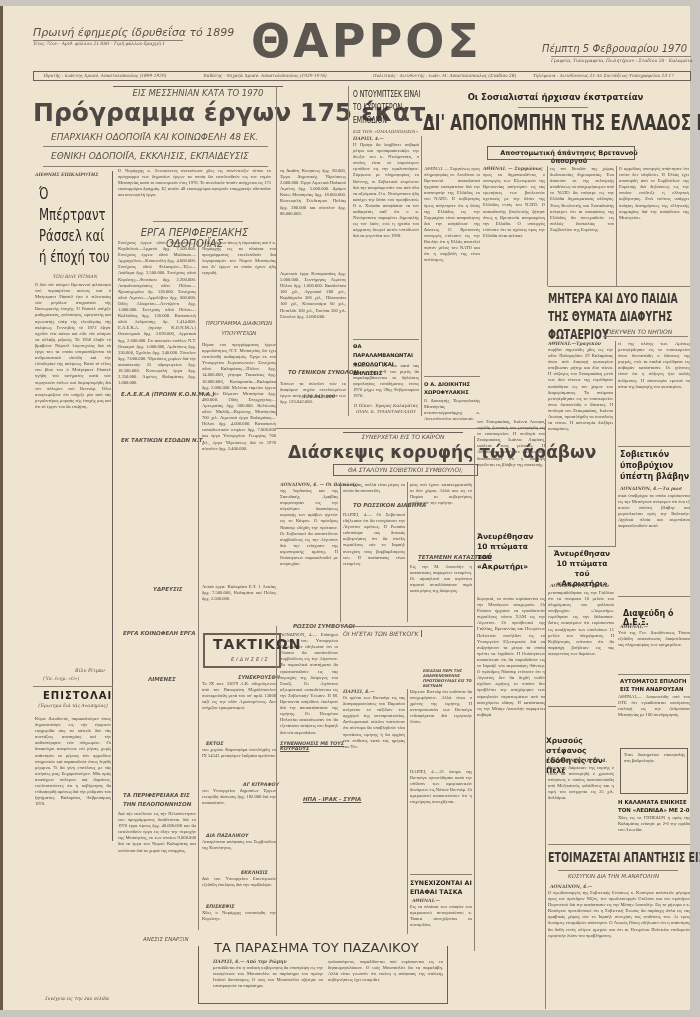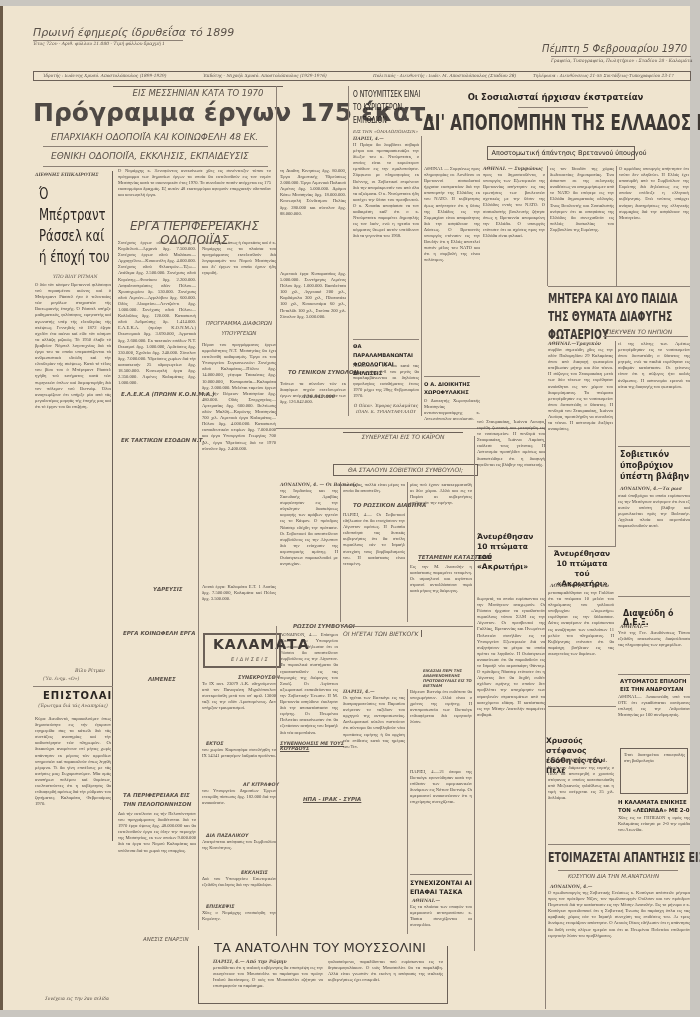--- a/index.html
+++ b/index.html
@@ -20,20 +20,21 @@
 </style>
 </head>
 <body>
 
 <div class="sheet">
 
   <div class="abs sans gray" style="left:30px;top:20px;font-size:11px;">Πρωινή έφημερίς ίδρυθεΐσα τό 1899</div>
   <div class="rule-h" style="left:30px;top:34px;width:150px;"></div>
   <div class="abs gray" style="left:30px;top:35px;font-size:4.5px;">Έτος 72ον - Αριθ. φύλλου 21.080 - Τιμή φύλλου δραχμή 1</div>
 
+  <div class="abs sans" style="left:248px;top:8px;font-size:46px;font-weight:bold;letter-spacing:3px;color:#5c5651;">ΘΑΡΡΟΣ</div>
 
   <div class="abs sans gray" style="left:524px;top:37px;font-size:10px;margin-left:15px;">Πέμπτη 5 Φεβρουαρίου 1970</div>
   <div class="rule-h" style="left:548px;top:50px;width:140px;"></div>
   <div class="abs gray" style="left:548px;top:52px;font-size:4.5px;white-space:nowrap;">Γραφεία, Τυπογραφεία, Πωλητήριον : Σταδίου 28 - Καλαμάτα</div>
 
   <div class="box" style="left:30px;top:65px;width:658px;height:10px;"></div>
   <div class="abs gray" style="left:40px;top:67px;font-size:4.3px;">Ίδρυτής : Ιωάννης Χρυσό. Αποστολόπουλος (1899-1929)</div>
   <div class="abs gray" style="left:200px;top:67px;font-size:4.3px;">Έκδότης - Μιχαήλ Χρυσό. Αποστολόπουλος (1929-1976)</div>
   <div class="abs gray" style="left:370px;top:67px;font-size:4.3px;">Πολιτικός - Διευθυντής : Ιωάν. Μ. Αποστολόπουλος (Σταδίου 28)</div>
   <div class="abs gray" style="left:530px;top:67px;font-size:4.3px;white-space:nowrap;">Τηλέφωνα : Διευθύνσεως 21-55 Συντάξεως-Τυπογραφείου 23-17</div>
@@ -53,21 +54,21 @@
   <div class="abs gray" style="left:72px;top:662px;font-size:4.8px;font-style:italic;">Βίλυ Ρίτμαν</div>
   <div class="abs gray" style="left:40px;top:670px;font-size:4.5px;">(Ύπ. ένημ. «Ο»)</div>
   <div class="rule-h" style="left:30px;top:680px;width:80px;"></div>
   <div class="abs sans dark" style="left:40px;top:684px;font-size:10px;font-weight:bold;letter-spacing:1px;">ΕΠΙΣΤΟΛΑΙ</div>
   <div class="abs gray center" style="left:32px;top:697px;width:76px;font-size:4.5px;">(Έρωτημα διά τάς Αναπηρίας)</div>
   <div class="abs body-text filler" style="left:32px;top:710px;width:76px;height:255px;" data-fill="Κύριε Διευθυντά, παρακαλούμεν όπως δημοσιεύσητε εις τήν έγκριτον εφημερίδα σας τα κάτωθι διά τάς συντάξεις αναπηρίας καί τήν καθυστέρησιν τών πληρωμών. Οι δικαιούχοι αναμένουν επί μήνας χωρίς απάντησιν εκ μέρους τών αρμοδίων υπηρεσιών καί παρακαλούν όπως ληφθή μέριμνα. Τι θα γίνη επιτέλους με τάς αιτήσεις μας; Ευχαριστούμεν. Μία ομάς αναπήρων πολέμου καί θυμάτων, ευελπιστούντες ότι η κυβέρνησις θα ενδιαφερθή αμέσως διά τήν ρύθμισιν του ζητήματος. Καλαμάτα, Φεβρουάριος 1970."></div>
   <div class="abs sans gray" style="left:42px;top:990px;font-size:4.5px;">Συνέχεια εις την 2αν σελίδα</div>
 
   <div class="abs body-text filler" style="left:115px;top:162px;width:153px;height:50px;" data-fill="Ό Νομάρχης κ. Ξενοφώντος ανεκοίνωσε χθες εις συνέντευξιν τύπου το πρόγραμμα των δημοσίων έργων τα οποία θα εκτελεσθούν εις τον νομόν Μεσσηνίας κατά το οικονομικόν έτος 1970. Το συνολικόν ποσόν ανέρχεται εις 175 εκατομμύρια δραχμάς. Εξ αυτών 48 εκατομμύρια αφορούν επαρχιακήν οδοποιΐαν και κοινωφελή έργα."></div>
   <div class="rule-h" style="left:150px;top:215px;width:90px;"></div>
-  <div class="abs sans gray center" style="left:115px;top:213px;width:153px;font-size:12px;">ΕΡΓΑ ΠΕΡΙΦΕΡΕΙΑΚΗΣ ΟΔΟΠΟΙΪΑΣ</div>
+  <div class="abs sans gray center" style="left:115px;top:221px;width:153px;font-size:10px;">ΕΡΓΑ ΠΕΡΙΦΕΡΕΙΑΚΗΣ ΟΔΟΠΟΙΪΑΣ</div>
 
   <div class="abs body-text filler" style="left:115px;top:234px;width:78px;height:460px;" data-fill="Συνέχισις έργων οδού Καλαμάτας—Κορδελιού—Αρχανά δρχ. 7.500.000. Συνέχισις έργων οδού Μαλάκου—Αρχαγγέλου—Κοκκινόλη δρχ. 4.000.000. Συνέχισις οδού Φιλιατρών—Έξω—Ανάθεμα δρχ. 2.500.000. Συνέχισις οδού Κορώνης—Φοινίκου δρχ. 2.200.000. Ασφαλτοστρώσεις οδών Πύλου—Χρυσοχωρίου δρ. 530.000. Συνέχισις οδού Λιμνών—Αγριλόβου δρχ. 600.000. Οδός Αλιαρτίου—Λεντζιέντι δρχ. 1.000.000. Συνέχισις οδού Πύλου—Καλλιθέας δρχ. 120.000. Κατασκευή οδού Ανδρούσης δρ. 1.414.000. Ε.Λ.Ε.Κ.Α. (πρώην Κ.Ο.Ν.Μ.Α.) Οικονομικά δρχ. 3.690.000, Αγροτικά δρχ. 2.600.000. Εκ τακτικών εσόδων Ν.Τ. Οικισμοί δρχ. 1.000.000, Αρδεύσεις δρχ. 330.000, Σχολεία δρχ. 240.000. Σύνολον δρχ. 7.000.000. Υδρεύσεις χωρίων διά τήν κατασκευήν 25 υδραγωγείων δρχ. 18.500.000. Κοινωφελή έργα δρχ. 2.350.000. Λιμένες Καλαμάτας δρχ. 1.000.000."></div>
   <div class="abs sans gray" style="left:118px;top:385px;font-size:5.5px;font-weight:bold;">Ε.Λ.Ε.Κ.Α (ΠΡΩΗΝ Κ.Ο.Ν.Μ.Α.)</div>
   <div class="abs sans gray" style="left:118px;top:431px;font-size:5.5px;font-weight:bold;">ΕΚ ΤΑΚΤΙΚΩΝ ΕΣΟΔΩΝ Ν.Τ.</div>
   <div class="abs sans gray" style="left:150px;top:580px;font-size:5.5px;font-weight:bold;">ΥΔΡΕΥΣΙΣ</div>
   <div class="abs sans gray" style="left:120px;top:624px;font-size:5.5px;font-weight:bold;">ΕΡΓΑ ΚΟΙΝΩΦΕΛΗ ΕΡΓΑ</div>
   <div class="abs sans gray" style="left:145px;top:670px;font-size:5.5px;font-weight:bold;">ΛΙΜΕΝΕΣ</div>
   <div class="abs sans gray" style="left:120px;top:785px;width:75px;font-size:5.5px;font-weight:bold;line-height:9px;">ΤΑ ΠΕΡΙΦΕΡΕΙΑΚΑ ΕΙΣ ΤΗΝ ΠΕΛΟΠΟΝΝΗΣΟΝ</div>
   <div class="abs body-text filler" style="left:115px;top:805px;width:78px;height:135px;" data-fill="Διά τήν εκτέλεσιν εις τήν Πελοπόννησον του προγράμματος διαθέτονται διά το 1970 έργα ύψους δρχ. 48.000.000 και θα εκτελεσθούν έργα εις όλην την περιοχήν της Μεσσηνίας, εκ των οποίων 9.000.000 διά τα έργα του Νομού Καλαμάτας και υπόλοιπα διά τα χωριά της επαρχίας."></div>
   <div class="abs sans gray" style="left:140px;top:930px;font-size:5.5px;">ΑΝΕΣΙΣ ΕΝΑΡΞΙΝ</div>
@@ -99,21 +100,21 @@
   <div class="rule-v" style="left:418px;top:130px;height:280px;"></div>
   <div class="abs body-text filler" style="left:421px;top:160px;width:56px;height:200px;" data-fill="ΑΘΗΝΑΙ. — Συμφώνως προς πληροφορίας εκ Λονδίνου οι Βρεταννοί σοσιαλισταί ήρχισαν εκστρατείαν διά την αποπομπήν της Ελλάδος εκ του ΝΑΤΟ. Η κυβέρνησις όμως απήντησεν ότι η θέσις της Ελλάδος εις την Συμμαχίαν είναι απαραίτητος διά την ασφάλειαν της Δύσεως. Ο Βρεταννός υπουργός ετόνισεν εις την Βουλήν ότι η Ελλάς αποτελεί πιστόν μέλος του ΝΑΤΟ και ότι η συμβολή της είναι πολύτιμος."></div>
   <div class="rule-h" style="left:421px;top:370px;width:56px;"></div>
   <div class="abs sans dark" style="left:421px;top:374px;width:56px;font-size:5.2px;line-height:8px;font-weight:bold;">Ο Α. ΔΙΟΙΚΗΤΗΣ ΧΩΡΟΦΥΛΑΚΗΣ</div>
   <div class="abs body-text filler" style="left:421px;top:392px;width:56px;height:22px;" data-fill="Ο Διοικητής Χωροφυλακής Μεσσηνίας αντισυνταγματάρχης κ. Αντωνόπουλος ανεχώρησε."></div>
 
   <div class="abs sans dark center" style="left:420px;top:86px;width:265px;font-size:8.5px;font-weight:bold;">Οι Σοσιαλισταί ήρχισαν έκστρατείαν</div>
   <div class="rule-h" style="left:515px;top:101px;width:70px;"></div>
   <div class="abs cond" style="left:420px;top:104px;width:380px;font-size:22px;font-weight:bold;color:#3d3834;transform:scaleX(0.69);white-space:nowrap;">ΔΙ' ΑΠΟΠΟΜΠΗΝ ΤΗΣ ΕΛΛΑΔΟΣ ΕΚ ΤΟΥ Ν.Α.Τ.Ο</div>
   <div class="box" style="left:484px;top:140px;width:148px;height:14px;"></div>
-  <div class="abs sans dark center" style="left:484px;top:143px;width:164px;font-size:6.5px;font-weight:normal;">Αποστομωτική άπάντησις Βρεταννού ύπουργού</div>
+  <div class="abs sans dark center" style="left:484px;top:143px;width:164px;font-size:6.5px;font-weight:bold;">Αποστομωτική άπάντησις Βρεταννού ύπουργού</div>
   <div class="abs gray" style="left:480px;top:160px;font-size:4.6px;font-weight:bold;">ΑΘΗΝΑΙ. — Συμφώνως</div>
   <div class="abs body-text filler" style="left:480px;top:166px;width:62px;height:115px;" data-fill="προς τα δημοσιευθέντα, ο υπουργός των Εξωτερικών της Βρεταννίας απήντησεν εις τας ερωτήσεις των βουλευτών σχετικώς με την θέσιν της Ελλάδος εντός του ΝΑΤΟ. Ο σοσιαλιστής βουλευτής ζήτησε όπως η Βρεταννία απομακρύνη την Ελλάδα. Ο υπουργός ετόνισεν ότι αι σχέσεις προς την Ελλάδα είναι φιλικαί."></div>
   <div class="rule-v" style="left:544px;top:160px;height:120px;"></div>
   <div class="abs body-text filler" style="left:547px;top:160px;width:64px;height:120px;" data-fill="εις τον Ιδεαδόν της χώρας δωδεκαετίας δημοκρατίας. Ένα άσκοπον εκ της εκλογικής αναθέσεως να αποχωρήσωμεν από το ΝΑΤΟ θα επέφερε εις την Ελλάδα δημοκρατικάς αλλαγάς. Ένας Βουλευτής και Σοσιαλιστής ανέφερεν ότι αι αποφάσεις της Ελλάδος θα συνεχισθούν εις πολλάς δυσκολίας του Συμβουλίου της Ευρώπης."></div>
   <div class="rule-v" style="left:613px;top:160px;height:120px;"></div>
   <div class="abs body-text filler" style="left:616px;top:160px;width:70px;height:120px;" data-fill="Ο αρμόδιος υπουργός απήντησεν ότι τούτο δεν αληθεύει. Η Ελλάς έχει αποσυρθή από το Συμβούλιον της Ευρώπης διά δηλώσεως εις την οποίαν επέδειξε η ελληνική κυβέρνησις. Ενώ τούτοις υπάρχει ανάγκη διατηρήσεως της ελληνικής συμμαχίας διά την ασφάλειαν της Μεσογείου."></div>
 
   <div class="rule-h" style="left:545px;top:280px;width:142px;"></div>
   <div class="abs cond" style="left:545px;top:283px;width:205px;font-size:13.5px;line-height:18px;font-weight:bold;color:#3f3935;transform:scaleX(0.69);">ΜΗΤΕΡΑ ΚΑΙ ΔΥΟ ΠΑΙΔΙΑ ΤΗΣ ΘΥΜΑΤΑ ΔΙΑΦΥΓΗΣ ΦΩΤΑΕΡΙΟΥ</div>
   <div class="abs sans gray" style="left:600px;top:322px;font-size:6px;">ΥΠΕΚΥΨΕΝ ΤΟ ΝΗΠΙΟΝ</div>
@@ -155,20 +156,21 @@
 
   <div class="rule-h" style="left:545px;top:838px;width:142px;"></div>
   <div class="abs cond" style="left:545px;top:843px;width:210px;font-size:14px;font-weight:bold;color:#3f3935;transform:scaleX(0.68);white-space:nowrap;">ΕΤΟΙΜΑΖΕΤΑΙ ΑΠΑΝΤΗΣΙΣ ΕΙΣ ΤΟ ΔΙΑΒΗΜΑ</div>
   <div class="rule-h" style="left:555px;top:864px;width:120px;"></div>
   <div class="abs sans gray" style="left:565px;top:867px;font-size:5.5px;">ΚΟΣΥΓΚΙΝ ΔΙΑ ΤΗΝ Μ.ΑΝΑΤΟΛΗΝ</div>
   <div class="abs gray" style="left:547px;top:878px;font-size:4.6px;font-weight:bold;">ΛΟΝΔΙΝΟΝ, 4.—</div>
   <div class="abs body-text filler" style="left:545px;top:884px;width:142px;height:118px;" data-fill="Ο πρωθυπουργός της Σοβιετικής Ενώσεως κ. Κοσύγκιν απέστειλε μήνυμα προς τον πρόεδρον Νίξον, τον πρωθυπουργόν Ουίλσον και τον πρόεδρον Πομπιντού διά την κατάστασιν εις την Μέσην Ανατολήν. Εις το μήνυμα ο κ. Κοσύγκιν προειδοποιεί ότι η Σοβιετική Ένωσις θα παράσχη όπλα εις τας αραβικάς χώρας εάν το Ισραήλ συνεχίση τας επιθέσεις του. Αι τρεις δυνάμεις ετοιμάζουν απάντησιν. Ο Λευκός Οίκος εδήλωσεν ότι η απάντησις θα δοθή εντός ολίγων ημερών και ότι αι Ηνωμέναι Πολιτείαι επιθυμούν ειρηνικήν λύσιν του προβλήματος."></div>
 
   <div class="rule-h" style="left:273px;top:422px;width:270px;"></div>
   <div class="abs sans gray center" style="left:340px;top:426px;width:120px;font-size:6px;border-top:1px solid #6c6158;">ΣΥΝΕΡΧΕΤΑΙ ΕΙΣ ΤΟ ΚΑΪΡΟΝ</div>
+  <div class="abs sans" style="left:285px;top:436px;font-size:17px;font-weight:bold;color:#4a4440;white-space:nowrap;">Διάσκεψις κορυφής τών άράβων</div>
   <div class="box" style="left:330px;top:458px;width:145px;height:12px;"></div>
   <div class="abs sans gray center" style="left:330px;top:460px;width:145px;font-size:6px;">ΘΑ ΣΤΑΛΟΥΝ ΣΟΒΙΕΤΙΚΟΙ ΣΥΜΒΟΥΛΟΙ;</div>
   <div class="abs gray" style="left:277px;top:476px;font-size:4.6px;font-weight:bold;">ΛΟΝΔΙΝΟΝ, 4. — Οι Βασιλείς</div>
   <div class="abs body-text filler" style="left:277px;top:482px;width:58px;height:130px;" data-fill="της Ιορδανίας και της Σαουδικής Αραβίας συμφώνησαν εις την σύγκλησιν διασκέψεως κορυφής των αράβων ηγετών εις το Κάιρον. Ο πρόεδρος Νάσσερ εδέχθη την πρότασιν. Οι Σοβιετικοί θα αποστείλουν συμβούλους εις την Αίγυπτον διά την ενίσχυσιν της αεροπορικής αμύνης. Η Ουάσιγκτων παρακολουθεί με ανησυχίαν."></div>
   <div class="rule-v" style="left:337px;top:476px;height:140px;"></div>
   <div class="abs body-text filler" style="left:340px;top:476px;width:62px;height:20px;" data-fill="σαντηρίας, πολλά είναι μέρος τα οποία θα αποστείλη."></div>
   <div class="abs sans gray" style="left:350px;top:496px;font-size:5.5px;font-weight:bold;">ΤΟ ΡΩΣΣΙΚΟΝ ΔΙΑΒΗΜΑ</div>
   <div class="abs body-text filler" style="left:340px;top:506px;width:62px;height:108px;" data-fill="ΠΑΡΙΣΙ, 4.— Οι Σοβιετικοί εδήλωσαν ότι θα ενισχύσουν την Αίγυπτον αμέσως. Η Ρωσσία ειδοποίησε τας δυτικάς κυβερνήσεις ότι θα στείλη πυραύλους εάν το Ισραήλ συνεχίση τους βομβαρδισμούς του. Η κατάστασις είναι τεταμένη."></div>
   <div class="rule-v" style="left:404px;top:476px;height:140px;"></div>
   <div class="abs body-text filler" style="left:407px;top:476px;width:62px;height:45px;" data-fill="ρίας πού έχουν κατακερματισθή αι δύο χώραι. Αλλά και εις το Παρίσι αι κυβερνήσεις επιθυμούν την ειρήνην."></div>
@@ -193,35 +195,35 @@
   <div class="abs body-text filler" style="left:407px;top:683px;width:62px;height:80px;" data-fill="Βόρειον Βιετνάμ ότι ουδέποτε θα υποχωρήσουν. Αλλά είναι ο χρόνος της ειρήνης. Η αντιπροσωπεία των Βιετκόγκ ενδιαφέρεται διά ειρηνικήν λύσιν."></div>
   <div class="abs body-text filler" style="left:407px;top:763px;width:62px;height:90px;" data-fill="ΠΑΡΙΣΙ, 4.—21 άτομα της Βιετκόγκ εφονεύθησαν κατά την επίθεσιν των αμερικανικών δυνάμεων εις Νότιον Βιετνάμ. Οι αμερικανοί ανακοινώνουν ότι η επιχείρησις συνεχίζεται."></div>
   <div class="rule-h" style="left:407px;top:868px;width:62px;"></div>
   <div class="abs sans dark" style="left:407px;top:872px;width:68px;font-size:6.3px;line-height:9px;font-weight:bold;">ΣΥΝΕΧΙΖΟΝΤΑΙ ΑΙ ΕΠΑΦΑΙ ΤΑΣΚΑ</div>
   <div class="abs gray" style="left:409px;top:892px;font-size:4.6px;font-weight:bold;">ΑΘΗΝΑΙ.—</div>
   <div class="abs body-text filler" style="left:407px;top:898px;width:62px;height:28px;" data-fill="Εις τα πλαίσια των επαφών του αμερικανού αντιπροσώπου κ. Τάσκα συνεχίζονται αι συνομιλίαι."></div>
   <div class="abs body-text filler" style="left:474px;top:590px;width:68px;height:335px;" data-fill="θωρηκτά, τα οποία ευρίσκονται εις την Μεσόγειον αναχωρούν. Οι Ρώσσοι ήρχισαν να εγκαθιστούν πυραύλους τύπου ΣΑΜ εις την Αίγυπτον. Οι πρεσβευταί της Γαλλίας, Βρεταννίας και Ηνωμένων Πολιτειών συνήλθον εις το Υπουργείον Εξωτερικών διά να συζητήσουν τα μέτρα τα οποία πρέπει να ληφθούν. Η Ουάσιγκτων ανακοίνωσε ότι θα παραδοθούν εις το Ισραήλ νέα αεροσκάφη Φάντομ. Ο πρόεδρος Νάσσερ ετόνισεν ότι η Αίγυπτος δεν θα δεχθή ουδέν σχέδιον ειρήνης το οποίον δεν προβλέπει την αποχώρησιν των ισραηλινών στρατευμάτων από τα κατεχόμενα εδάφη. Η κατάστασις εις την Μέσην Ανατολήν παραμένει σοβαρά."></div>
   <div class="rule-v" style="left:542px;top:413px;height:590px;"></div>
 
   <div class="box" style="left:200px;top:627px;width:78px;height:35px;border-width:2px;"></div>
-  <div class="abs sans" style="left:210px;top:630px;font-size:14px;font-weight:bold;color:#403a36;letter-spacing:1px;">ΚΑΛΑΜΑΤΑ</div>
+  <div class="abs sans" style="left:210px;top:630px;font-size:14px;font-weight:bold;color:#403a36;letter-spacing:1px;">ΤΑΚΤΙΚΩΝ</div>
   <div class="abs sans gray" style="left:228px;top:650px;font-size:5px;letter-spacing:2px;">ΕΙΔΗΣΕΙΣ</div>
   <div class="abs sans gray" style="left:235px;top:668px;font-size:5px;font-weight:bold;">ΣΥΝΕΚΡΟΥΣΘΗ</div>
   <div class="abs body-text filler" style="left:199px;top:675px;width:74px;height:60px;" data-fill="Το ΙΧ αυτ. 23079 Α.Κ. οδηγούμενον από τον Παναγιώτη Μιχαλόπουλον συνεκρούσθη μετά του υπ' αριθ. 13000 ταξί εις την οδόν Αριστομένους. Δεν υπήρξαν τραυματισμοί."></div>
   <div class="abs sans gray" style="left:203px;top:735px;font-size:4.8px;font-weight:bold;">ΕΚΤΟΣ</div>
   <div class="abs body-text filler" style="left:199px;top:741px;width:74px;height:35px;" data-fill="του χωρίου Καρποφόρα συνελήφθη το ΙΧ 54341 μεταφέρον λαθραία προϊόντα."></div>
   <div class="abs sans gray" style="left:240px;top:776px;font-size:4.8px;font-weight:bold;">ΑΓ ΚΙΤΡΑΦΟΥ</div>
   <div class="abs body-text filler" style="left:199px;top:782px;width:74px;height:40px;" data-fill="του Υπουργείου Δημοσίων Έργων ενεκρίθη πίστωσις δρχ. 182.000 διά την ανακαίνισιν."></div>
   <div class="abs sans gray" style="left:203px;top:827px;font-size:4.8px;font-weight:bold;">ΔΙΑ ΠΑΖΑΛΙΚΟΥ</div>
   <div class="abs body-text filler" style="left:199px;top:833px;width:74px;height:30px;" data-fill="Ανατρέπεται απόφασις του Συμβουλίου της Κοινότητος."></div>
   <div class="abs sans gray" style="left:238px;top:864px;font-size:4.8px;font-weight:bold;">ΕΚΚΛΗΣΙΣ</div>
   <div class="abs body-text filler" style="left:199px;top:870px;width:74px;height:28px;" data-fill="Διά του Υπουργείου Εσωτερικών εξεδόθη έκκλησις διά την περίθαλψιν."></div>
   <div class="abs sans gray" style="left:203px;top:898px;font-size:4.8px;font-weight:bold;">ΕΠΙΣΚΕΨΙΣ</div>
   <div class="abs body-text filler" style="left:199px;top:904px;width:74px;height:22px;" data-fill="Χθες ο Νομάρχης επεσκέφθη την Κορώνην."></div>
   <div class="rule-v" style="left:273px;top:620px;height:310px;"></div>
 
   <div class="box" style="left:195px;top:940px;width:250px;height:58px;border-top:none;"></div>
-  <div class="abs sans" style="left:208px;top:934px;font-size:13px;color:#3c3733;background:#efe4cf;padding:0 3px;white-space:nowrap;">ΤΑ ΑΝΑΤΟΛΗΝ ΤΟΥ ΜΟΥΣΣΟΛΙΝΙ</div>
+  <div class="abs sans" style="left:208px;top:934px;font-size:13px;color:#3c3733;background:#efe4cf;padding:0 3px;white-space:nowrap;">ΤΑ ΠΑΡΑΣΗΜΑ ΤΟΥ ΠΑΖΑΛΙΚΟΥ</div>
   <div class="abs gray" style="left:210px;top:953px;font-size:4.6px;font-weight:bold;">ΠΑΡΙΣΙ, 4.— Από την Ρώμην</div>
   <div class="abs body-text filler" style="left:210px;top:959px;width:110px;height:35px;" data-fill="μεταδίδεται ότι η ιταλική κυβέρνησις θα επιστρέψη εις την οικογένειαν του Μουσσολίνι τα παράσημα του πρώην Ιταλού δικτάτορος. Ο υιός του Μουσσολίνι εζήτησε να επιστραφούν τα παράσημα."></div>
   <div class="abs body-text filler" style="left:325px;top:953px;width:115px;height:40px;" data-fill="φυλασσόμενα, παραδίδονται πού ευρίσκονται εις το θησαυροφυλάκιον. Ο υιός Μουσσολίνι θα τα παραλάβη. Αλλά είναι γνωστόν ότι εκείνη η απόφασις της ιταλικής κυβερνήσεως έχει επικριθεί."></div>
 
 </div>
 
 </body></html>

